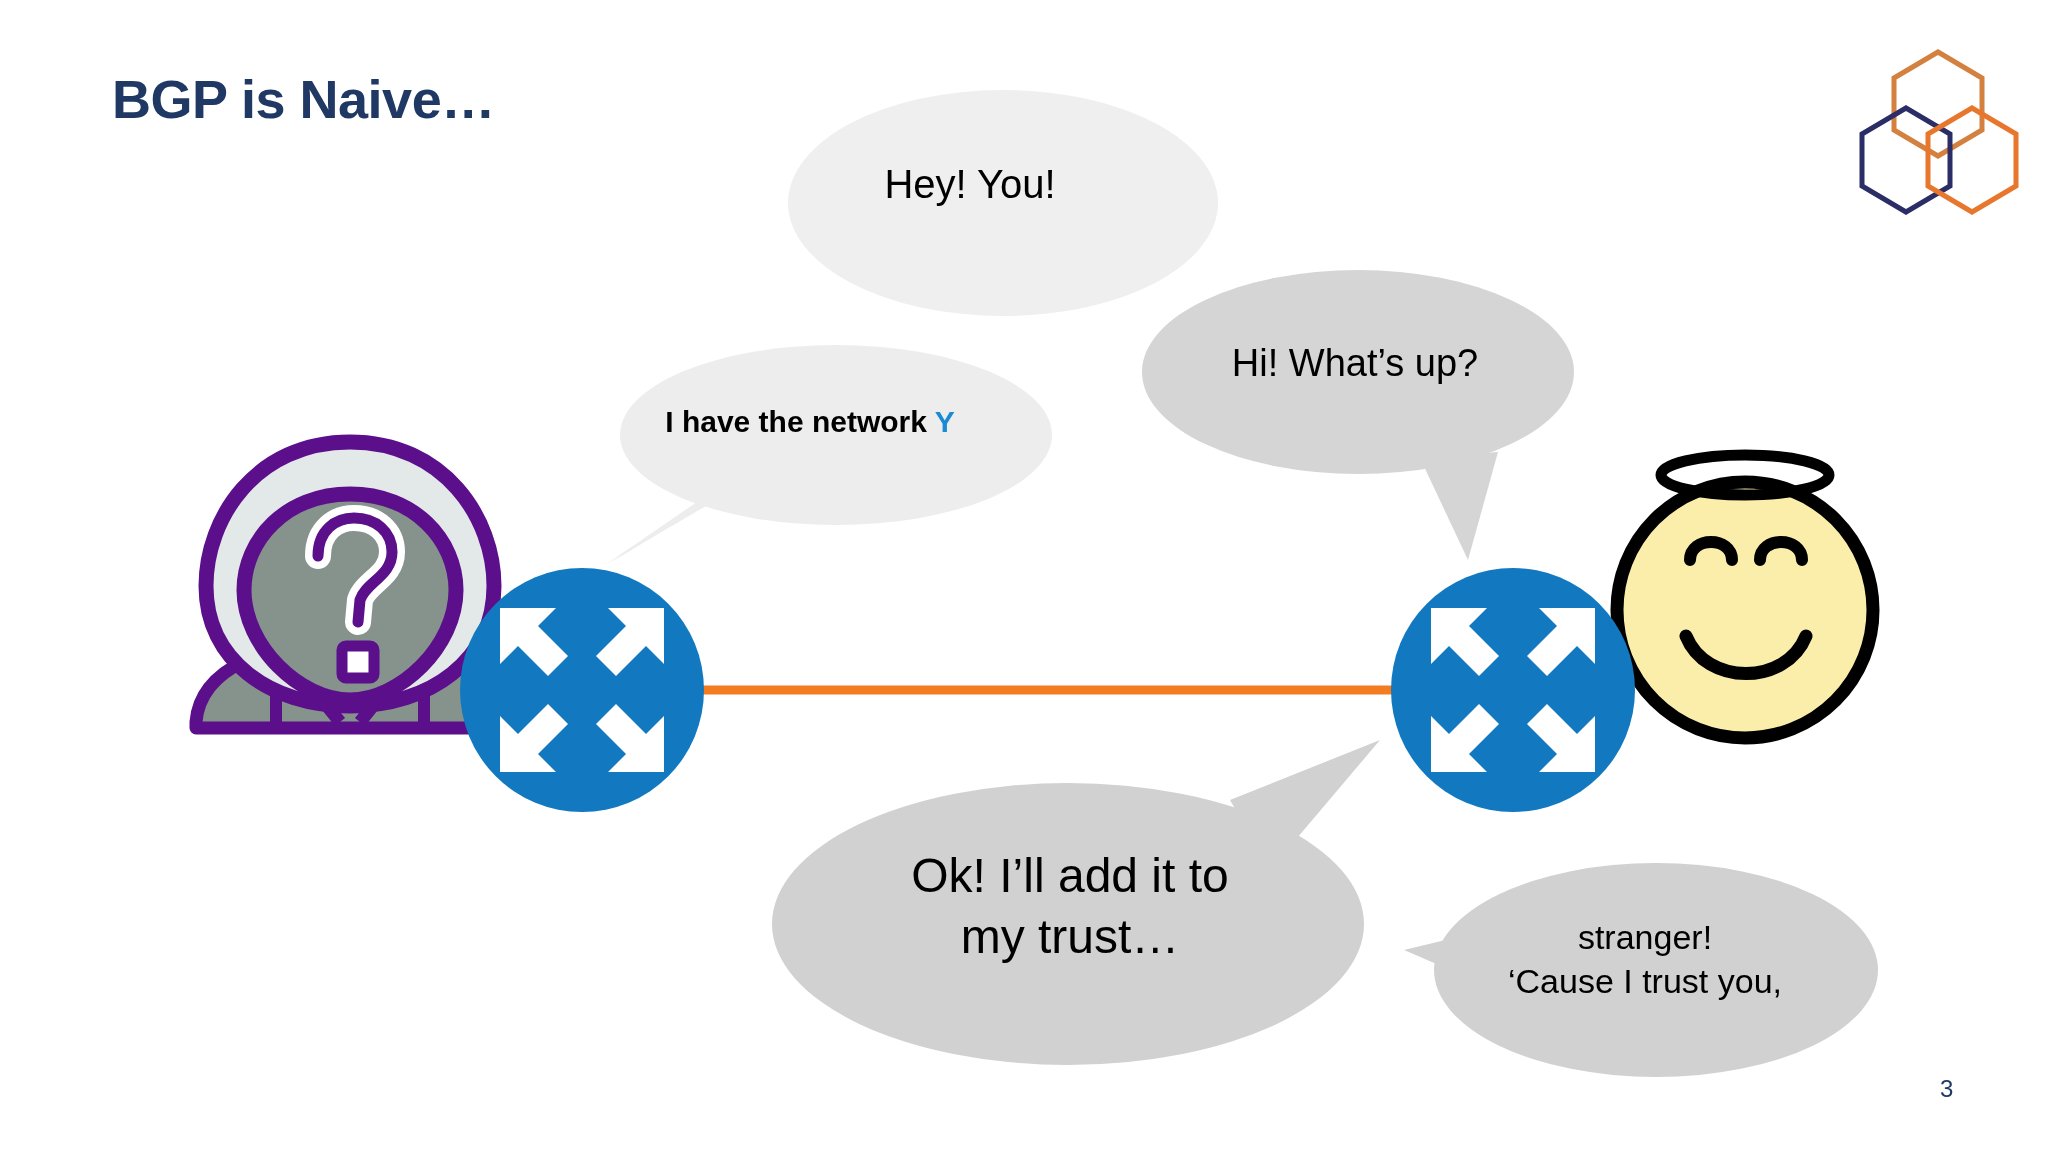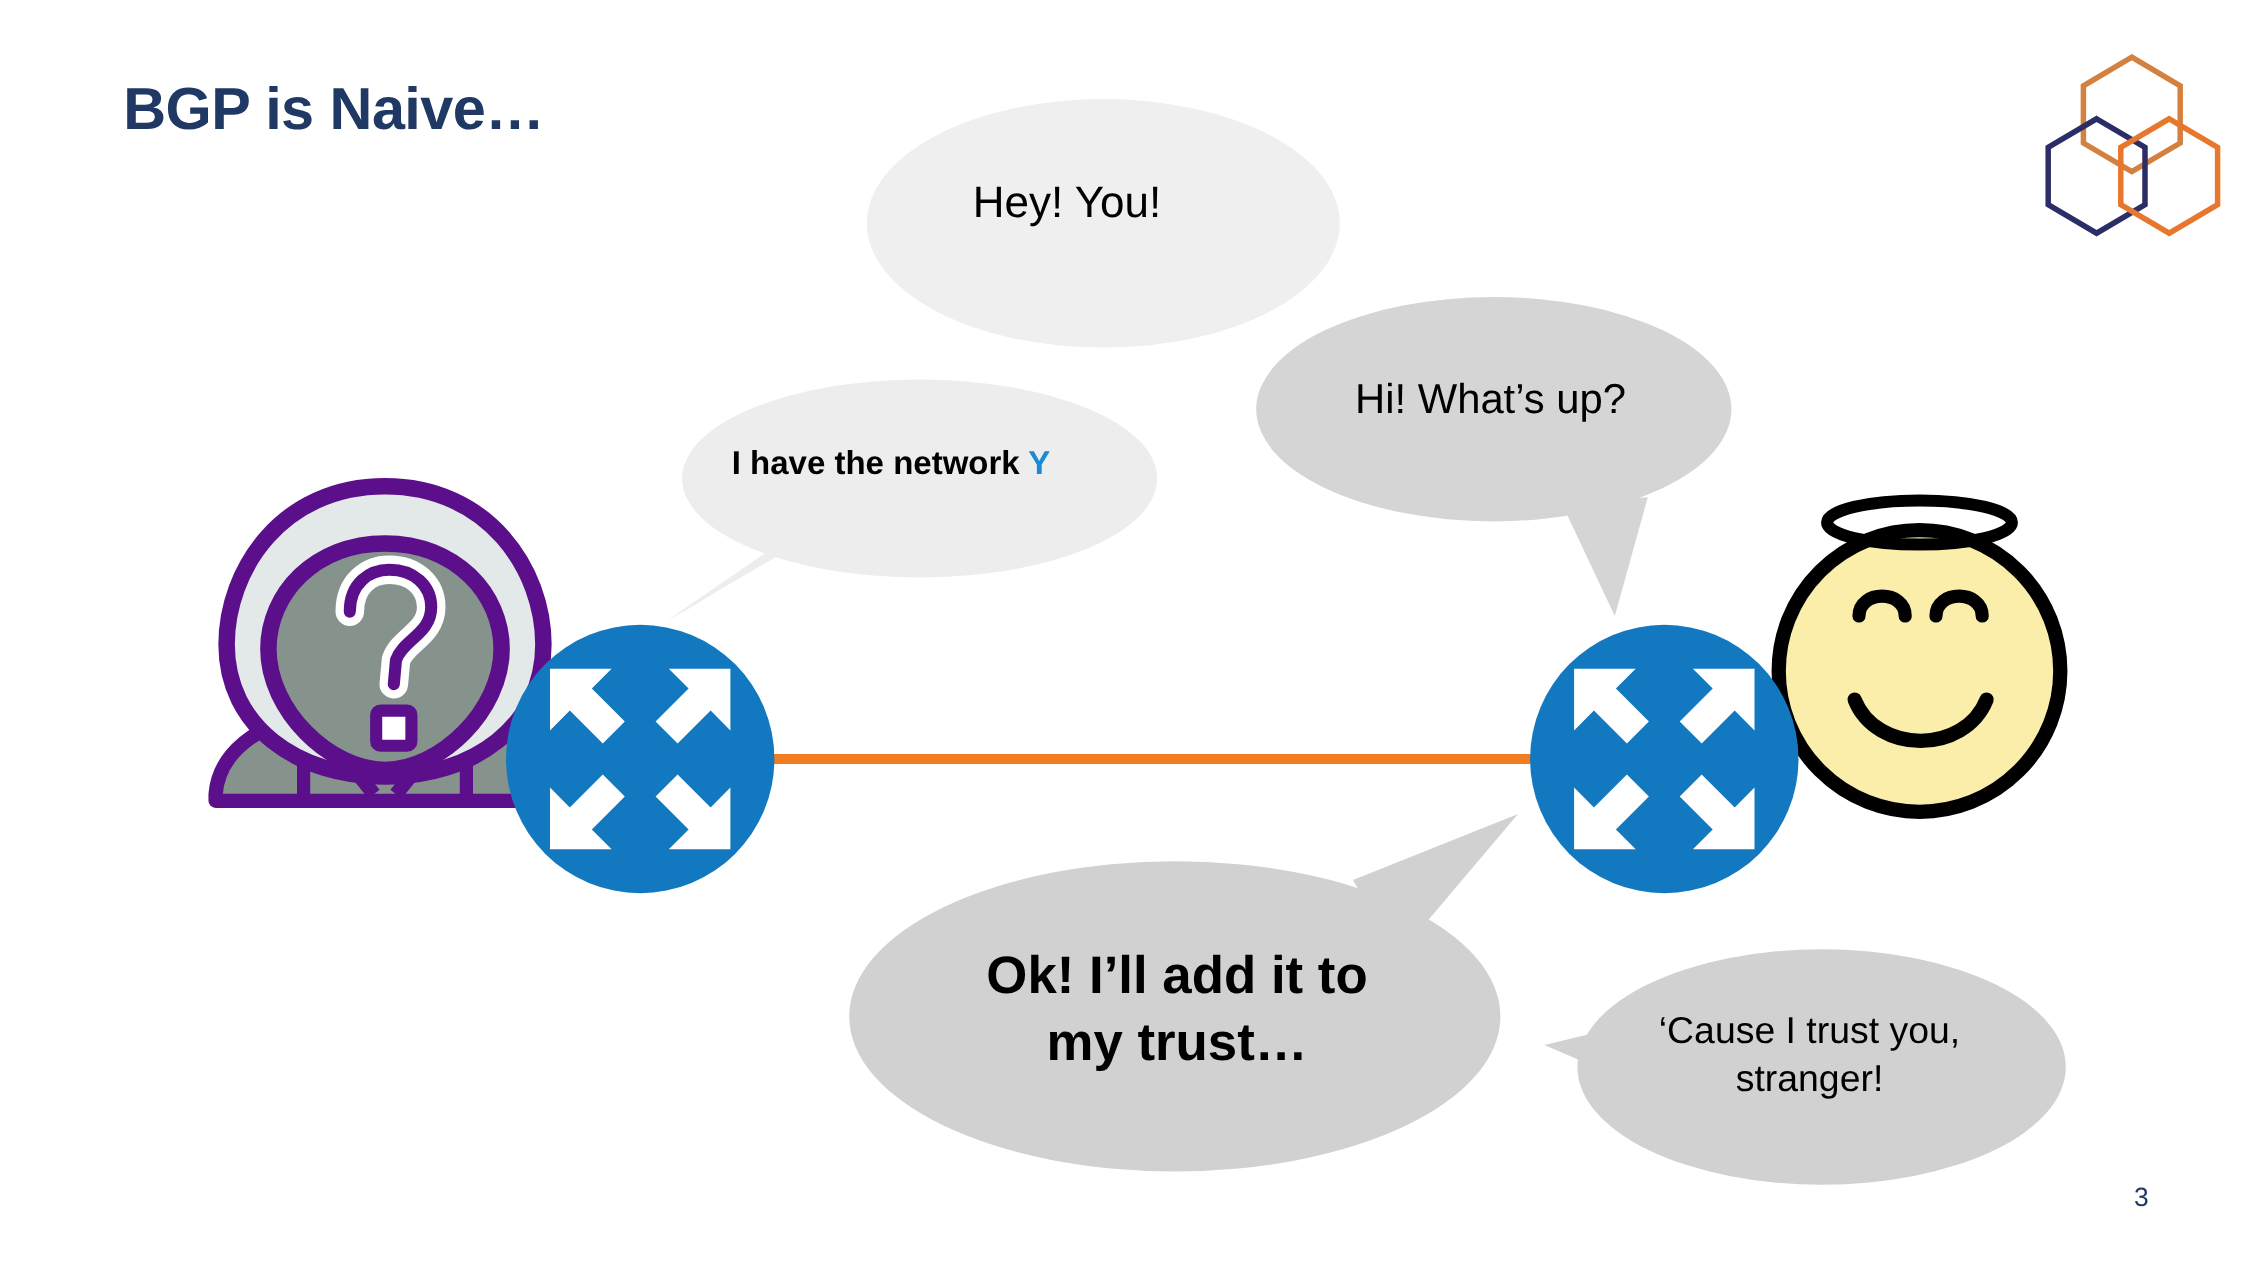--- a/index.html
+++ b/index.html
@@ -62,23 +62,22 @@
   }
   #txt-network .accent { color: #1b8ad4; }
   
   #txt-hi {
     left: 1160px; top: 340px; width: 390px;
     font-size: 38px; font-weight: normal;
   }
   
   #txt-ok {
     left: 820px; top: 845px; width: 500px;
-    font-size: 48px; font-weight: bold;
+    font-size: 48px; font-weight: normal;
     line-height: 1.28;
-    margin-top: 12px;
   }
   
   #txt-cause {
     left: 1450px; top: 915px; width: 390px;
     font-size: 34px; font-weight: normal;
     line-height: 1.3;
   }
 </style>
 </head>
 <body>
@@ -185,19 +184,19 @@
   <div class="bubble-text" id="txt-network"><span>I have the network </span><span class="accent">Y</span></div>
 
   <div class="bubble-text" id="txt-hi">Hi! What’s up?</div>
 
   <div class="bubble-text" id="txt-ok">
     <div>Ok! I’ll add it to</div>
     <div>my trust…</div>
   </div>
 
   <div class="bubble-text" id="txt-cause">
+    <div>stranger!</div>
     <div>‘Cause I trust you,</div>
-    <div>stranger!</div>
   </div>
 
   <div class="page-num">3</div>
 
 </div>
 
 </body></html>

